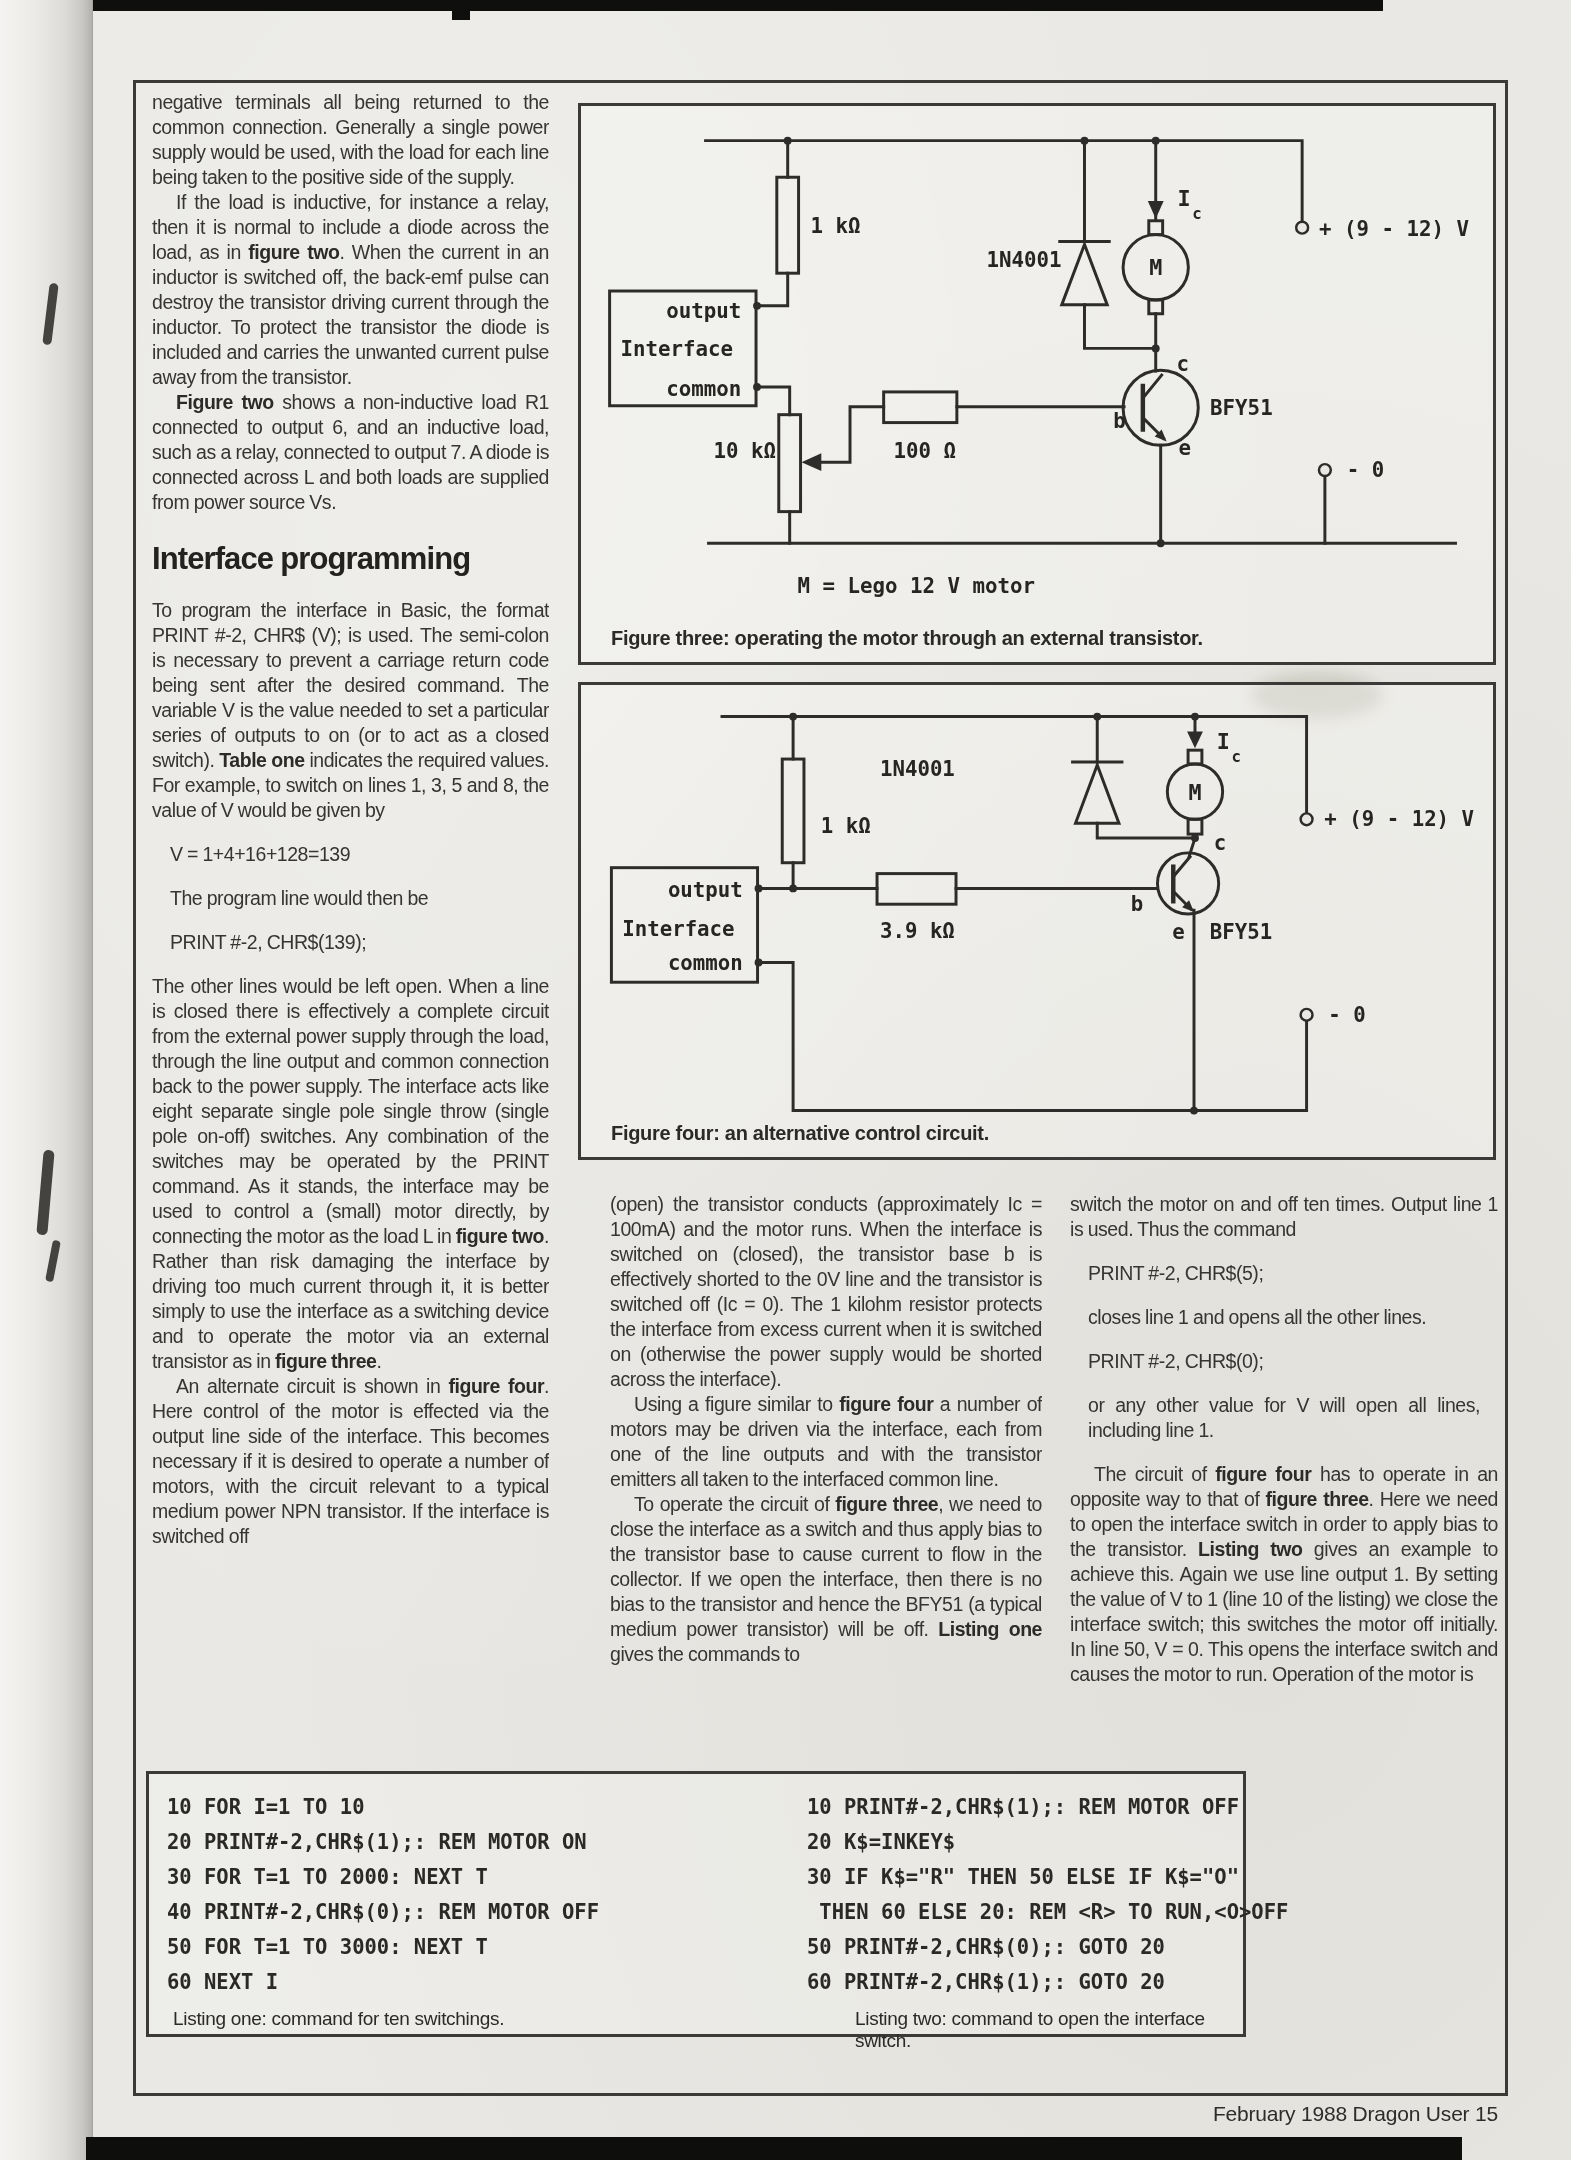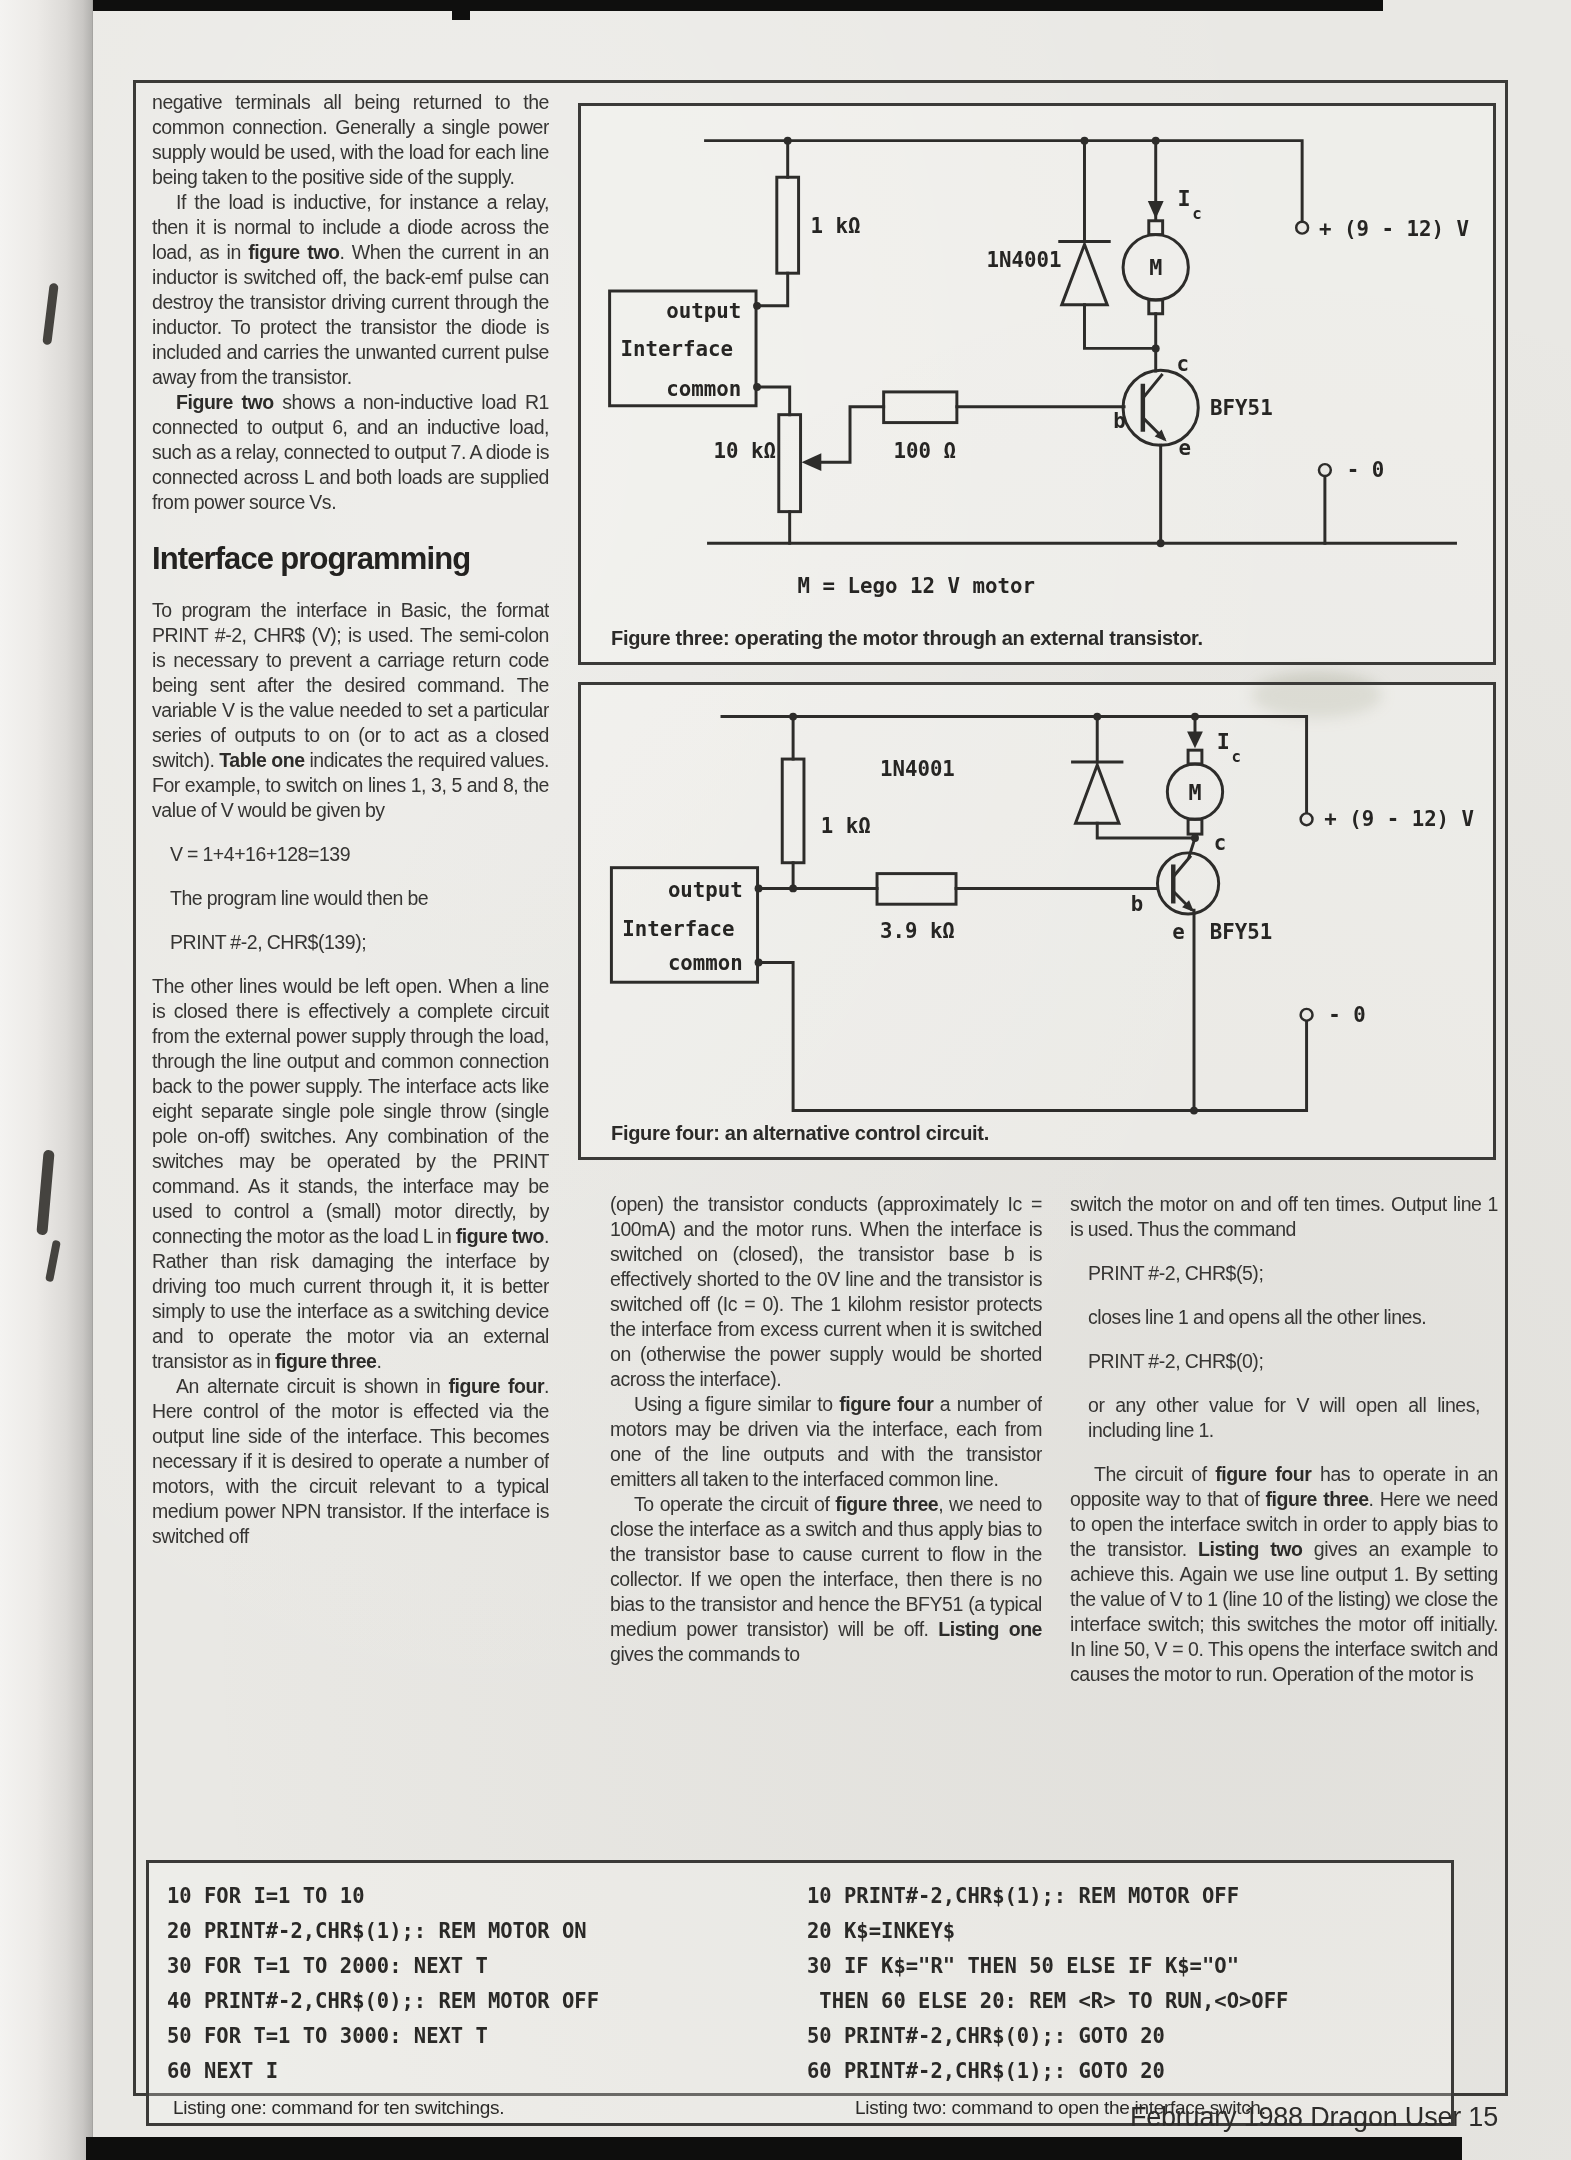--- a/index.html
+++ b/index.html
@@ -41,32 +41,32 @@
   .circuit .w4{stroke:#2d2c2a;stroke-width:4.5;fill:none;stroke-linecap:square;}
   .circuit .dot{fill:#2d2c2a;stroke:none;}
   .circuit .solid{fill:#2d2c2a;stroke:none;}
   .circuit .term{fill:#e9e8e4;stroke:#2d2c2a;stroke-width:2.5;}
   .circuit text{font-family:"DejaVu Sans Mono",monospace;font-weight:bold;font-size:21px;fill:#262523;}
   .circuit text.sm{font-size:16px;}
   .circuit text.bg{font-size:22px;}
   .fig-caption{position:absolute;left:30px;bottom:12px;font-weight:bold;font-size:20px;
                color:#2b2a28;letter-spacing:-.3px;}
   
-  #listings{position:absolute;left:146px;top:1860px;width:1308px;height:266px;
+  #listings{position:absolute;left:146px;top:1771px;width:1100px;height:266px;
             border:3px solid #3b3a38;box-sizing:border-box;background:rgba(253,252,249,.25);}
   #listings pre{position:absolute;margin:0;white-space:pre;
             font-family:"DejaVu Sans Mono",monospace;font-weight:bold;
             font-size:20.5px;line-height:35px;color:#2a2927;}
   #listing1{left:18px;top:16px;}
   #listing2{left:658px;top:16px;}
   .lcap{position:absolute;top:234px;font-weight:normal;font-size:19px;color:#2b2a28;letter-spacing:-.3px;}
   #lcap1{left:24px;}
   #lcap2{left:706px;}
   #footer{position:absolute;top:2102px;left:1000px;width:498px;text-align:right;
-          font-size:27px;color:#2d2c2a;letter-spacing:-.2px;}
+          font-size:21px;color:#2d2c2a;letter-spacing:-.2px;}
 </style>
 </head>
 <body>
 
 <div class="page">
   <div class="top-bar"></div>
   <div class="top-notch"></div>
   <div class="spine"></div>
   <div class="bmark m1"></div>
   <div class="bmark m2"></div>

